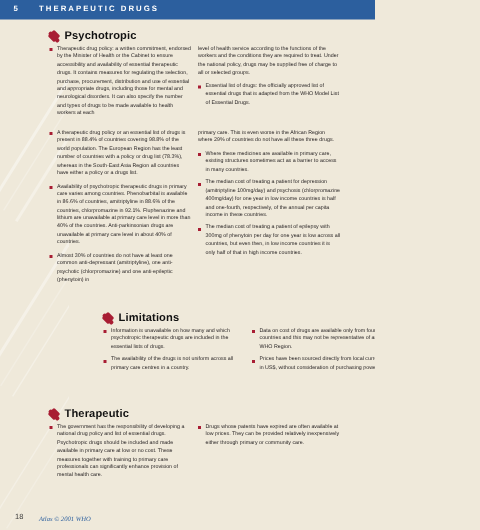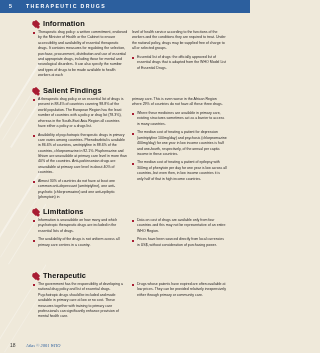--- a/index.html
+++ b/index.html
@@ -77,21 +77,21 @@
   <div class="hdr">
     <span class="num">5</span>
     <span class="ttl">THERAPEUTIC DRUGS</span>
   </div>
 
   <div class="content">
 
     <div class="section" style="top:6px;">
       <div class="sec-head">
         <span class="diamond"></span>
-        <span class="sec-title">Information</span>
+        <span class="sec-title">Psychotropic</span>
       </div>
       <div class="cols" style="height:56px;">
         <div class="col left">
           <div class="bullet">
             <span class="sq"></span>
             <p>Therapeutic drug policy: a written commitment, endorsed by the Minister of Health or the Cabinet to ensure accessibility and availability of essential therapeutic drugs. It contains measures for regulating the selection, purchase, procurement, distribution and use of essential and appropriate drugs, including those for mental and neurological disorders. It can also specify the number and types of drugs to be made available to health workers at each</p>
           </div>
         </div>
         <div class="col right">
           <div class="bullet">
@@ -99,24 +99,20 @@
           </div>
           <div class="bullet">
             <span class="sq"></span>
             <p>Essential list of drugs: the officially approved list of essential drugs that is adapted from the WHO Model List of Essential Drugs.</p>
           </div>
         </div>
       </div>
     </div>
 
     <div class="section" style="top:73px;">
-      <div class="sec-head">
-        <span class="diamond"></span>
-        <span class="sec-title">Salient Findings</span>
-      </div>
       <div class="cols" style="height:115px;">
         <div class="col left">
           <div class="bullet">
             <span class="sq"></span>
             <p>A therapeutic drug policy or an essential list of drugs is present in 88.4% of countries covering 98.8% of the world population. The European Region has the least number of countries with a policy or drug list (78.3%), whereas in the South-East Asia Region all countries have either a policy or a drugs list.</p>
           </div>
           <div class="bullet">
             <span class="sq"></span>
             <p>Availability of psychotropic therapeutic drugs in primary care varies among countries. Phenobarbital is available in 86.6% of countries, amitriptyline in 88.6% of the countries, chlorpromazine in 92.1%. Fluphenazine and lithium are unavailable at primary care level in more than 40% of the countries. Anti-parkinsonian drugs are unavailable at primary care level in about 40% of countries.</p>
           </div>
@@ -138,21 +134,21 @@
             <p>The median cost of treating a patient for depression (amitriptyline 100mg/day) and psychosis (chlorpromazine 400mg/day) for one year in low income countries is half and one-fourth, respectively, of the annual per capita income in these countries.</p>
           </div>
           <div class="bullet">
             <span class="sq"></span>
             <p>The median cost of treating a patient of epilepsy with 300mg of phenytoin per day for one year is low across all countries, but even then, in low income countries it is only half of that in high income countries.</p>
           </div>
         </div>
       </div>
     </div>
 
-    <div class="section" style="top:194px;">
+    <div class="section" style="top:194px;padding-left:36px;">
       <div class="sec-head">
         <span class="diamond"></span>
         <span class="sec-title">Limitations</span>
       </div>
       <div class="cols" style="height:45px;">
         <div class="col left">
           <div class="bullet">
             <span class="sq"></span>
             <p>Information is unavailable on how many and which psychotropic therapeutic drugs are included in the essential lists of drugs.</p>
           </div>

